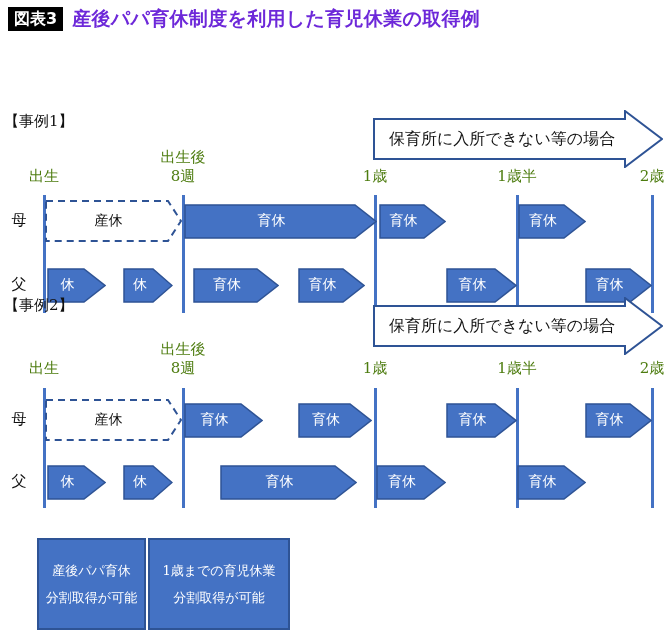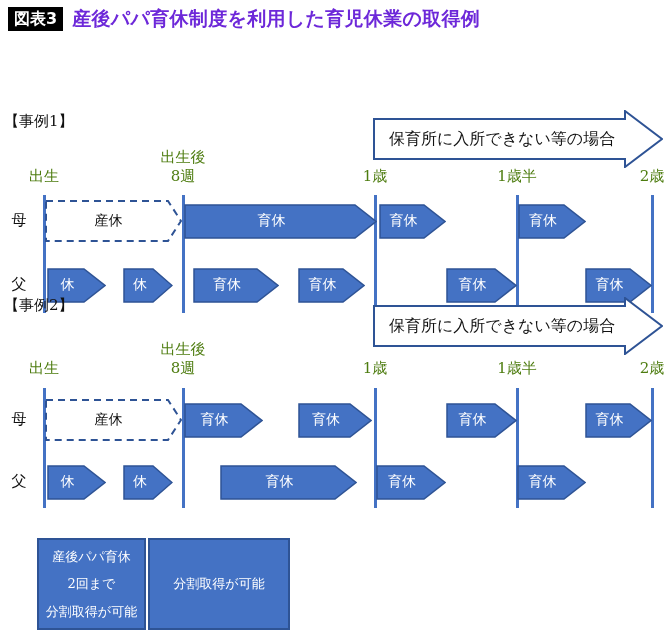--- a/index.html
+++ b/index.html
@@ -215,19 +215,19 @@
       <div class="arrow" style="left: 517px; top: 174.5px; width: 69px; height: 35px;">
         <svg width="69" height="35" viewBox="0 0 69 35">
           <polygon points="1,1 47,1 68,17.5 47,34 1,34" fill="#4472C4" stroke="#2E5395" stroke-width="1.5"></polygon>
         </svg>
         <span class="albl" style="width: 51px; line-height: 35px; color: rgb(255, 255, 255);">育休</span>
       </div>
     </div>
 
   <div class="legend-box" style="left:37px;width:109px;">
     <div>産後パパ育休</div>
-    <div>2回まで</div>
     <div>分割取得が可能</div>
   </div>
   <div class="legend-box" style="left:148px;width:142px;">
+    <div>1歳までの育児休業</div>
     <div>分割取得が可能</div>
   </div>
 </div>
 
 </body></html>

